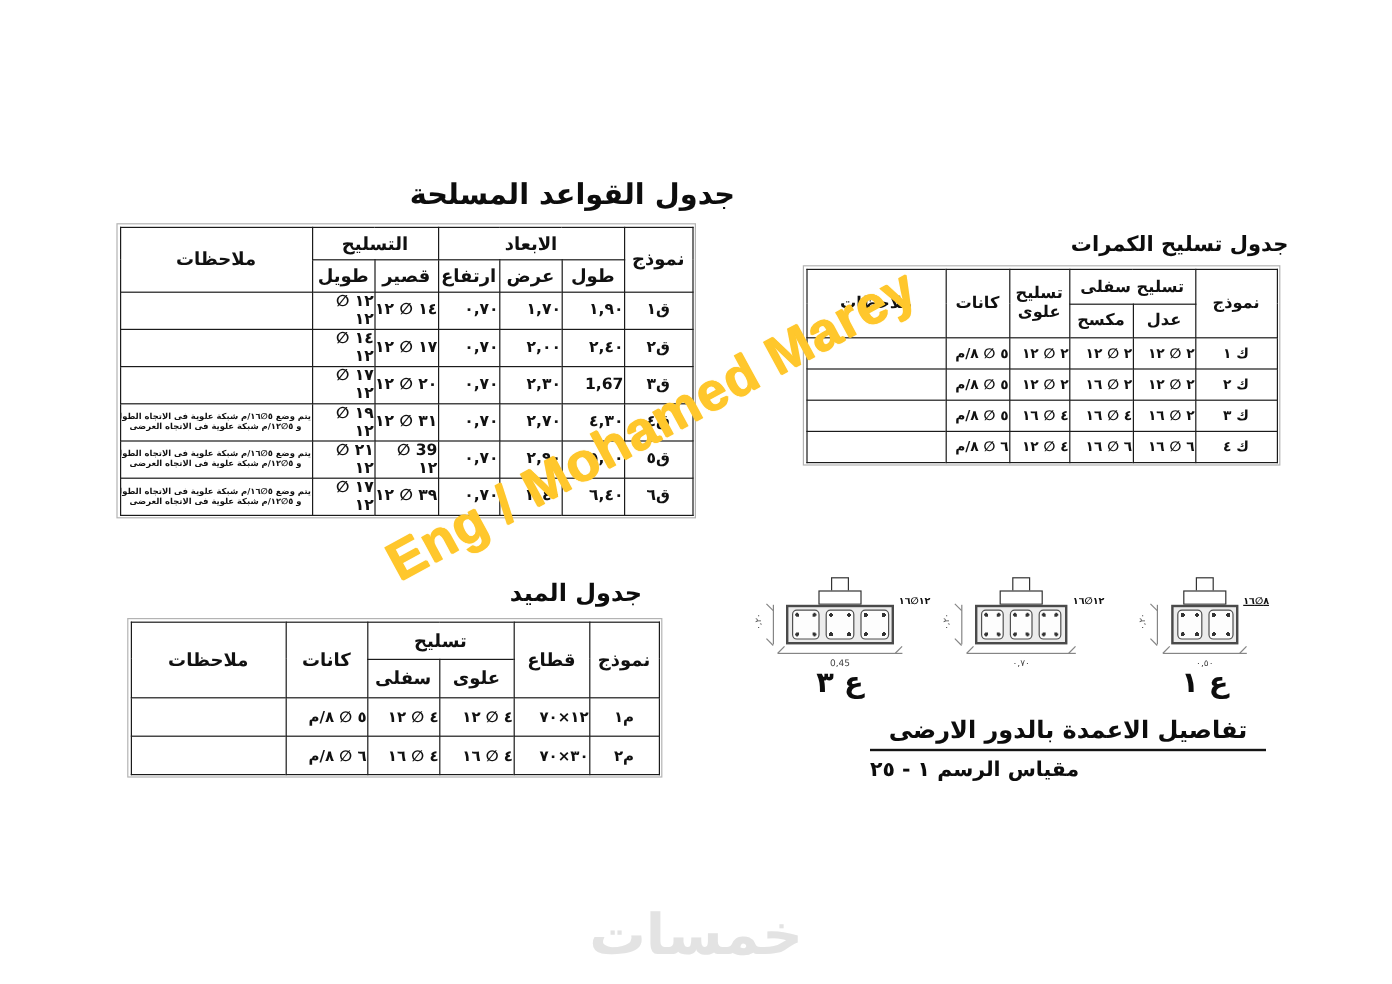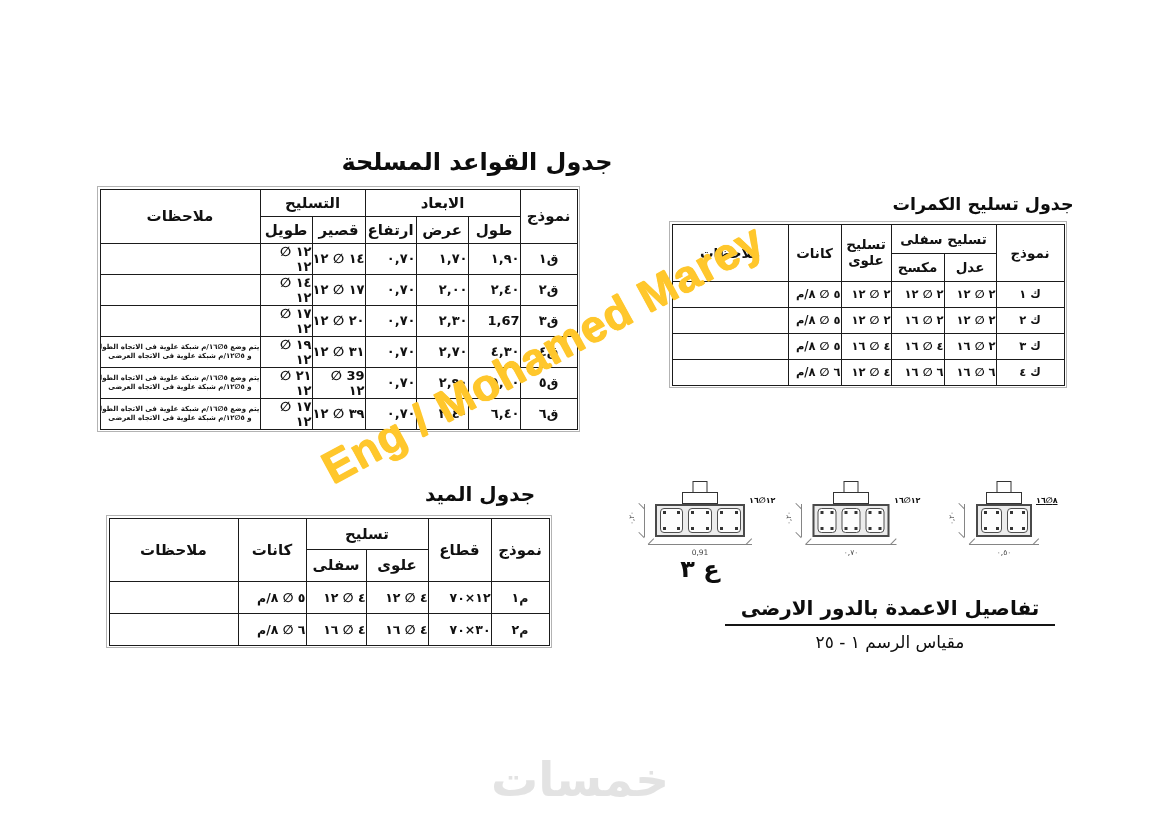--- a/index.html
+++ b/index.html
@@ -69,21 +69,21 @@
   .sec-a .cshline{width:104px;} .sec-b .cshline{width:91px;} .sec-c .cshline{width:70px;}
   .cshline::before,.cshline::after{content:"";position:absolute;top:-3.5px;width:8px;height:1.2px;background:#858585;transform:rotate(-45deg);}
   .cshline::before{left:-1px;} .cshline::after{right:-1px;}
   .cshtext{position:absolute;top:90px;left:0;width:100%;text-align:center;font-size:7.5px;color:#444;direction:rtl;}
   .csname{position:absolute;top:97px;left:0;width:100%;text-align:center;font-size:24px;font-weight:bold;direction:rtl;color:#0d0d0d;}
 
   
   #details-block{position:absolute;left:725px;top:596px;width:330px;direction:rtl;}
   #details-title{font-size:20px;font-weight:bold;text-align:center;padding-bottom:4px;
                  border-bottom:2px solid #151515;color:#0d0d0d;}
-  #details-scale{font-size:17px;font-weight:normal;text-align:center;padding-top:6px;color:#0d0d0d;}
+  #details-scale{font-size:17px;font-weight:bold;text-align:left;padding-top:6px;color:#0d0d0d;}
 
   
   #watermark{position:absolute;left:243px;top:328px;width:600px;text-align:center;
              transform:rotate(-28.5deg);transform-origin:center;
              font-family:"Liberation Sans","DejaVu Sans",sans-serif;
              font-size:45px;font-weight:bold;letter-spacing:1px;color:#FFC72C;
              text-shadow:0 0 1px #FFC72C,0.5px 0.5px 0 #FFC72C,-0.5px -0.5px 0 #FFC72C;
              white-space:nowrap;z-index:40;pointer-events:none;}
 
   
@@ -300,21 +300,21 @@
     </div>
   <div class="csbody">
     <div class="cellbox"></div>
     <div class="cellbox"></div>
     <div class="cellbox"></div>
   </div>
   <div class="cslabel">١٢∅١٦</div>
   <div class="csvline"></div>
   <div class="csvtext">٠,٢٠</div>
   <div class="cshline"></div>
-  <div class="cshtext">0,91</div>
+  <div class="cshtext">0,45</div>
   <div class="csname">ع ٣</div>
 </div>
 
 <div class="colsec sec-b">
   <div class="csstub">
       <div class="cap"></div>
       <div class="base"></div>
     </div>
   <div class="csbody">
     <div class="cellbox"></div>
@@ -335,20 +335,21 @@
     </div>
   <div class="csbody">
     <div class="cellbox"></div>
     <div class="cellbox"></div>
   </div>
   <div class="cslabel">٨∅١٦</div>
   <div class="csvline"></div>
   <div class="csvtext">٠,٢٠</div>
   <div class="cshline"></div>
   <div class="cshtext">٠,٥٠</div>
+  <div class="csname">ع ١</div>
 </div>
 
 <div id="details-block">
   <div id="details-title">تفاصيل الاعمدة بالدور الارضى</div>
   <div id="details-scale">مقياس  الرسم ١ - ٢٥</div>
 </div>
 
 <div id="footer-logo">خمسات</div>
 
 </body></html>

